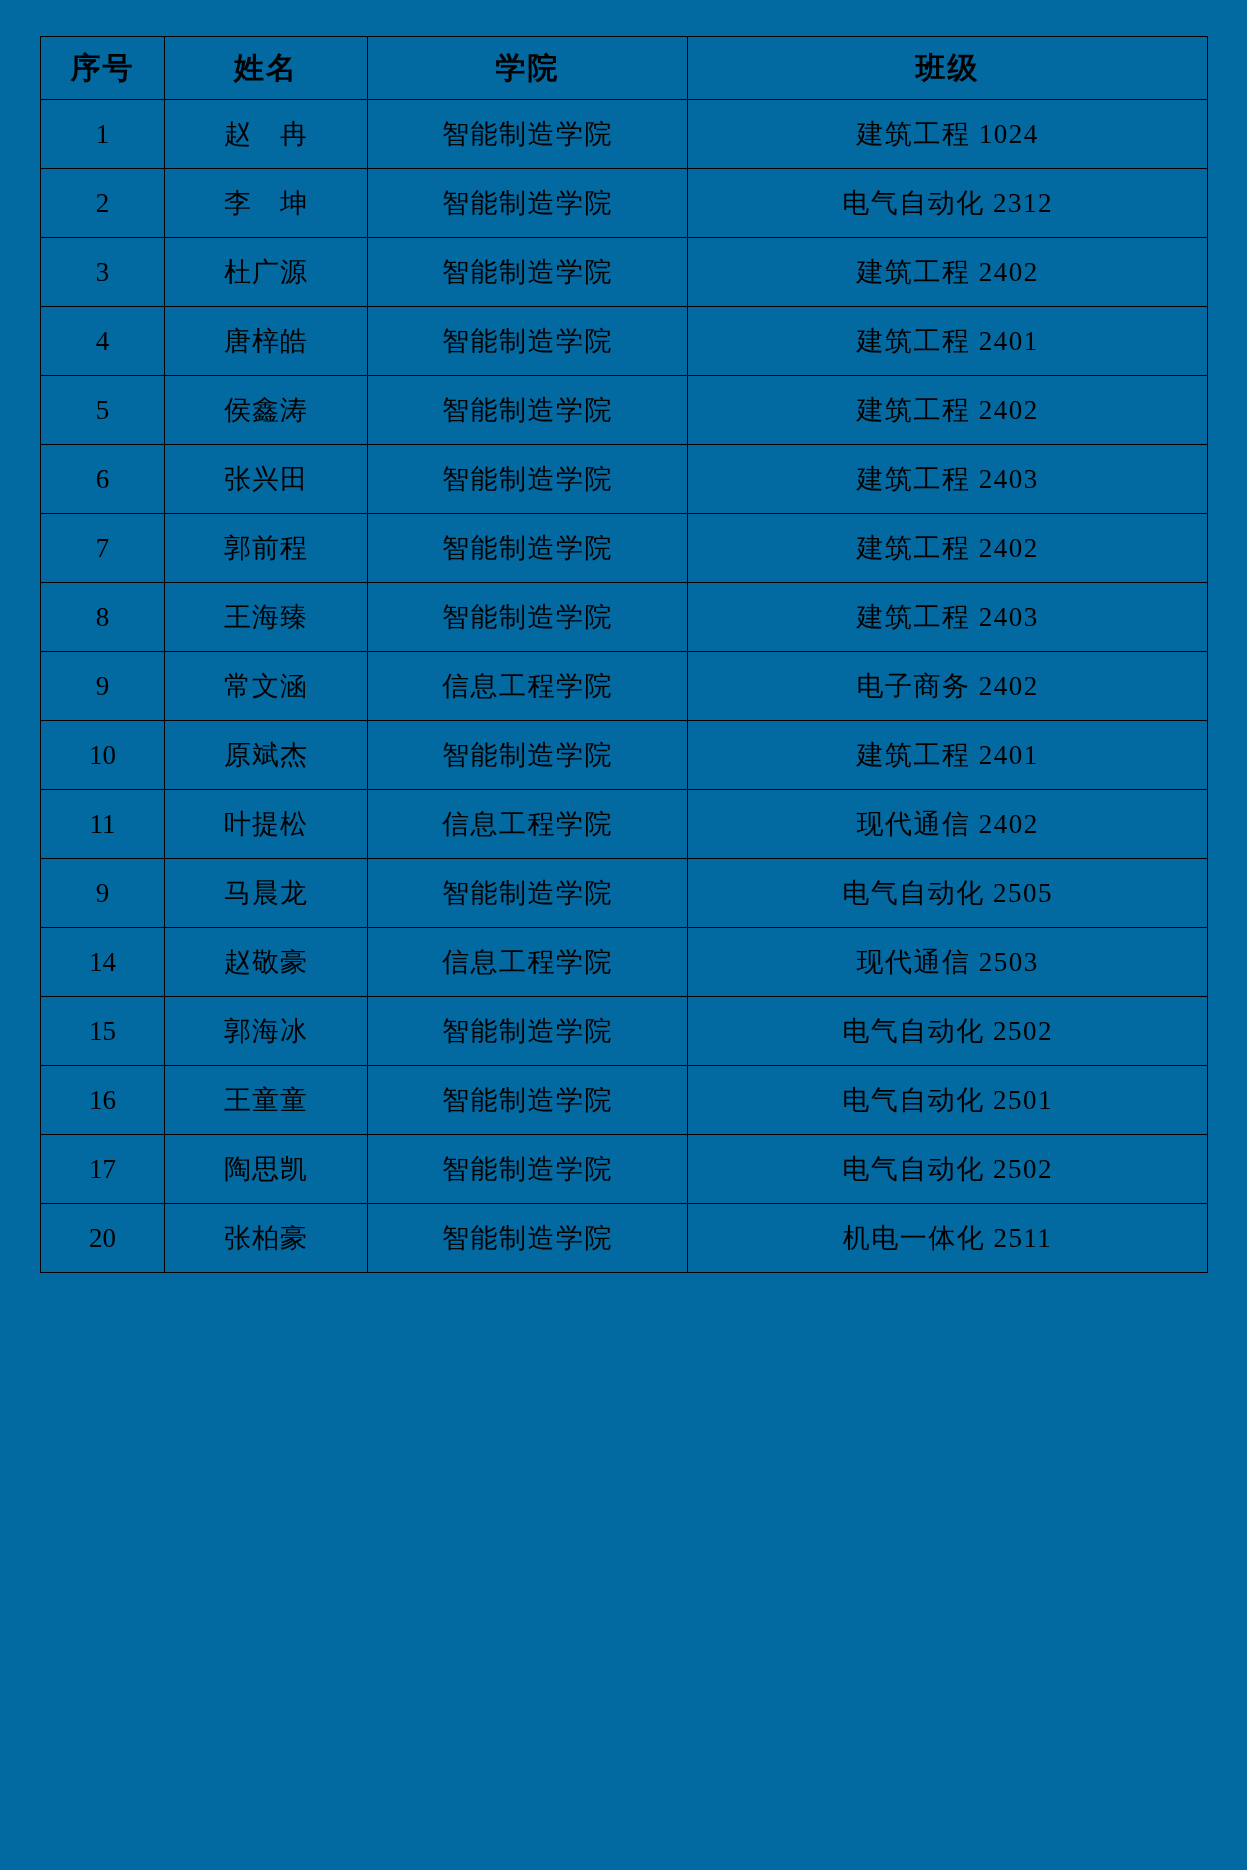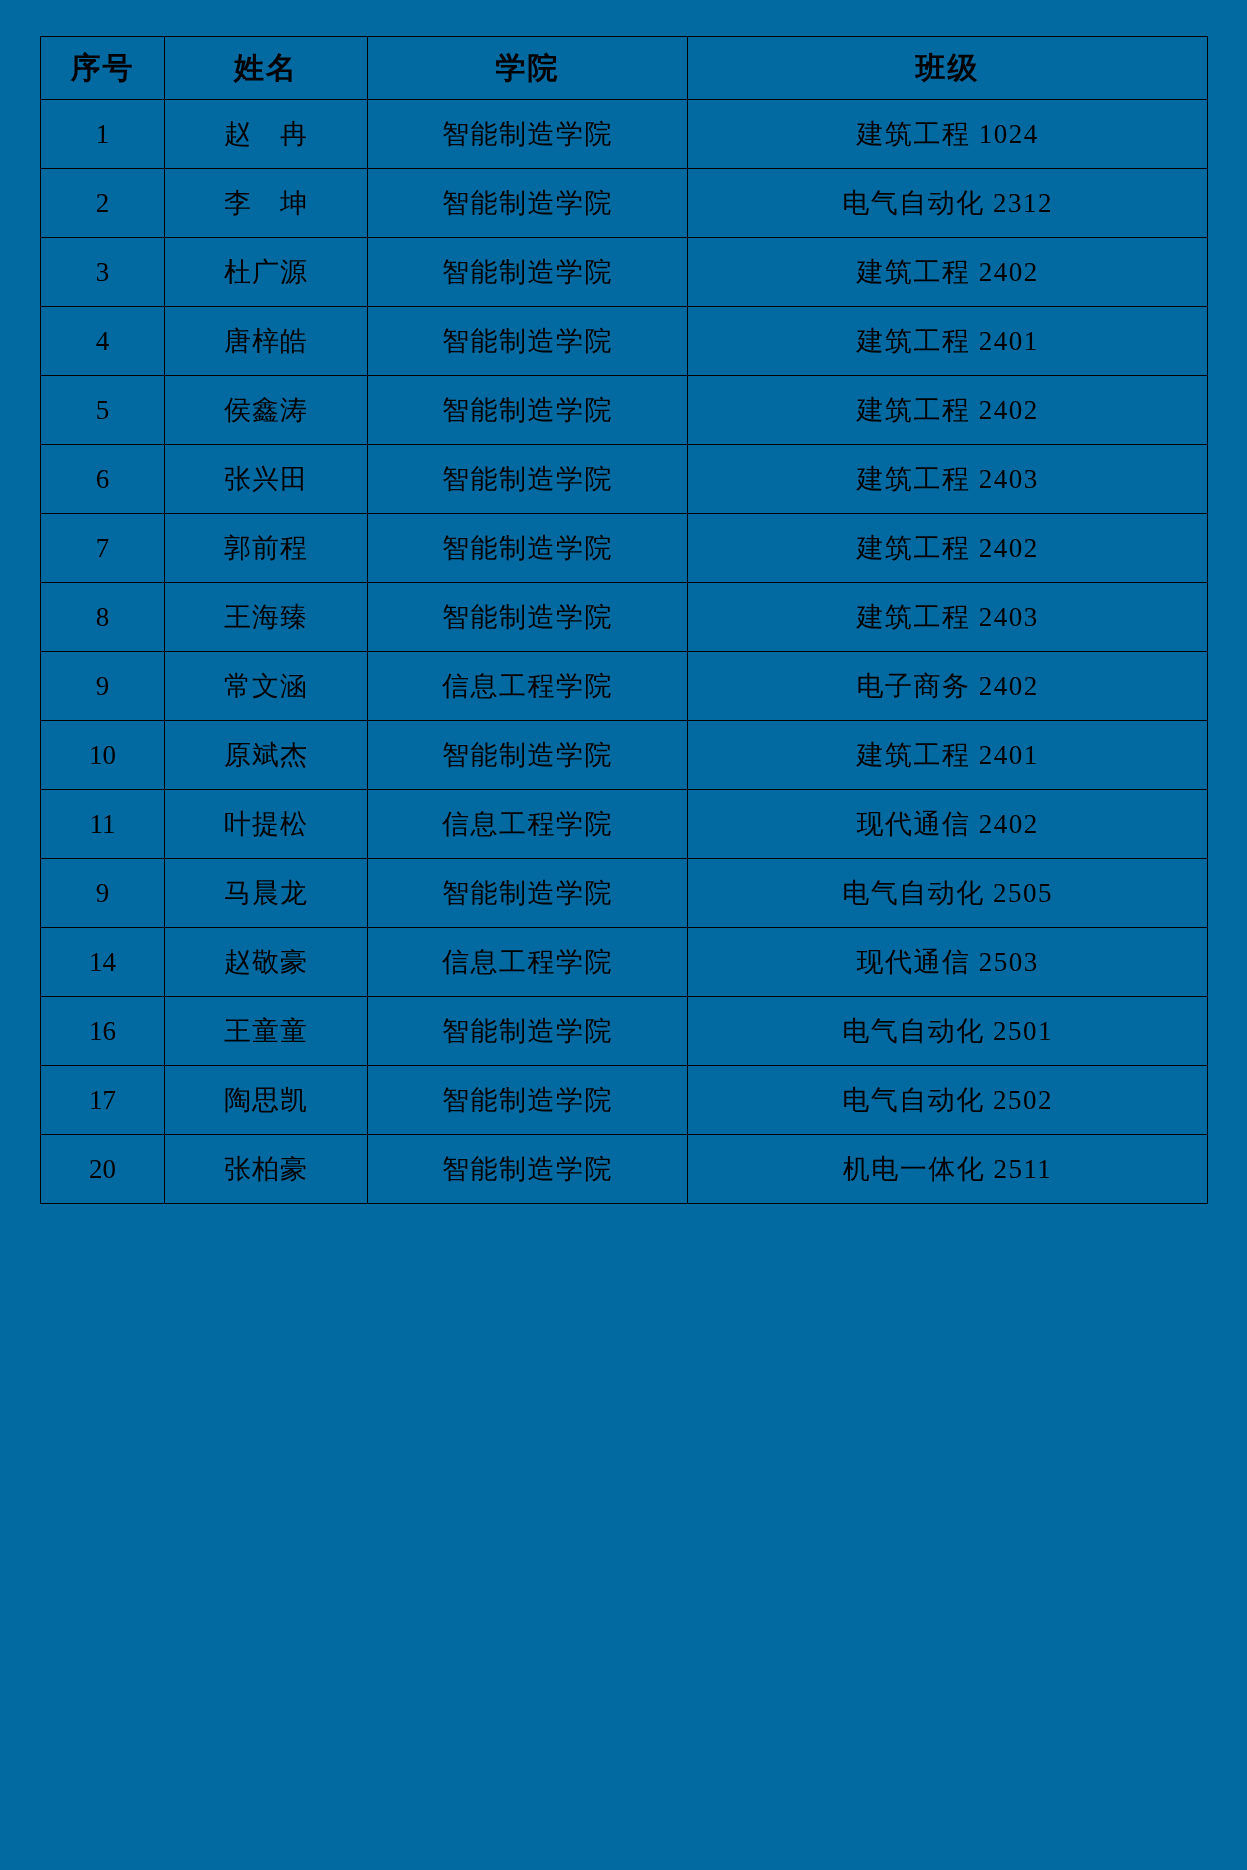--- a/index.html
+++ b/index.html
@@ -156,20 +156,26 @@
         <td class="college-cell">智能制造学院</td>
         <td class="class-cell">电气自动化 2505</td>
       </tr>
       <tr>
         <td class="index-cell">14</td>
         <td class="name-cell">赵敬豪</td>
         <td class="college-cell">信息工程学院</td>
         <td class="class-cell">现代通信 2503</td>
       </tr>
       <tr>
+        <td class="index-cell">15</td>
+        <td class="name-cell">郭海冰</td>
+        <td class="college-cell">智能制造学院</td>
+        <td class="class-cell">电气自动化 2502</td>
+      </tr>
+      <tr>
         <td class="index-cell">16</td>
         <td class="name-cell">王童童</td>
         <td class="college-cell">智能制造学院</td>
         <td class="class-cell">电气自动化 2501</td>
       </tr>
       <tr>
         <td class="index-cell">17</td>
         <td class="name-cell">陶思凯</td>
         <td class="college-cell">智能制造学院</td>
         <td class="class-cell">电气自动化 2502</td>

